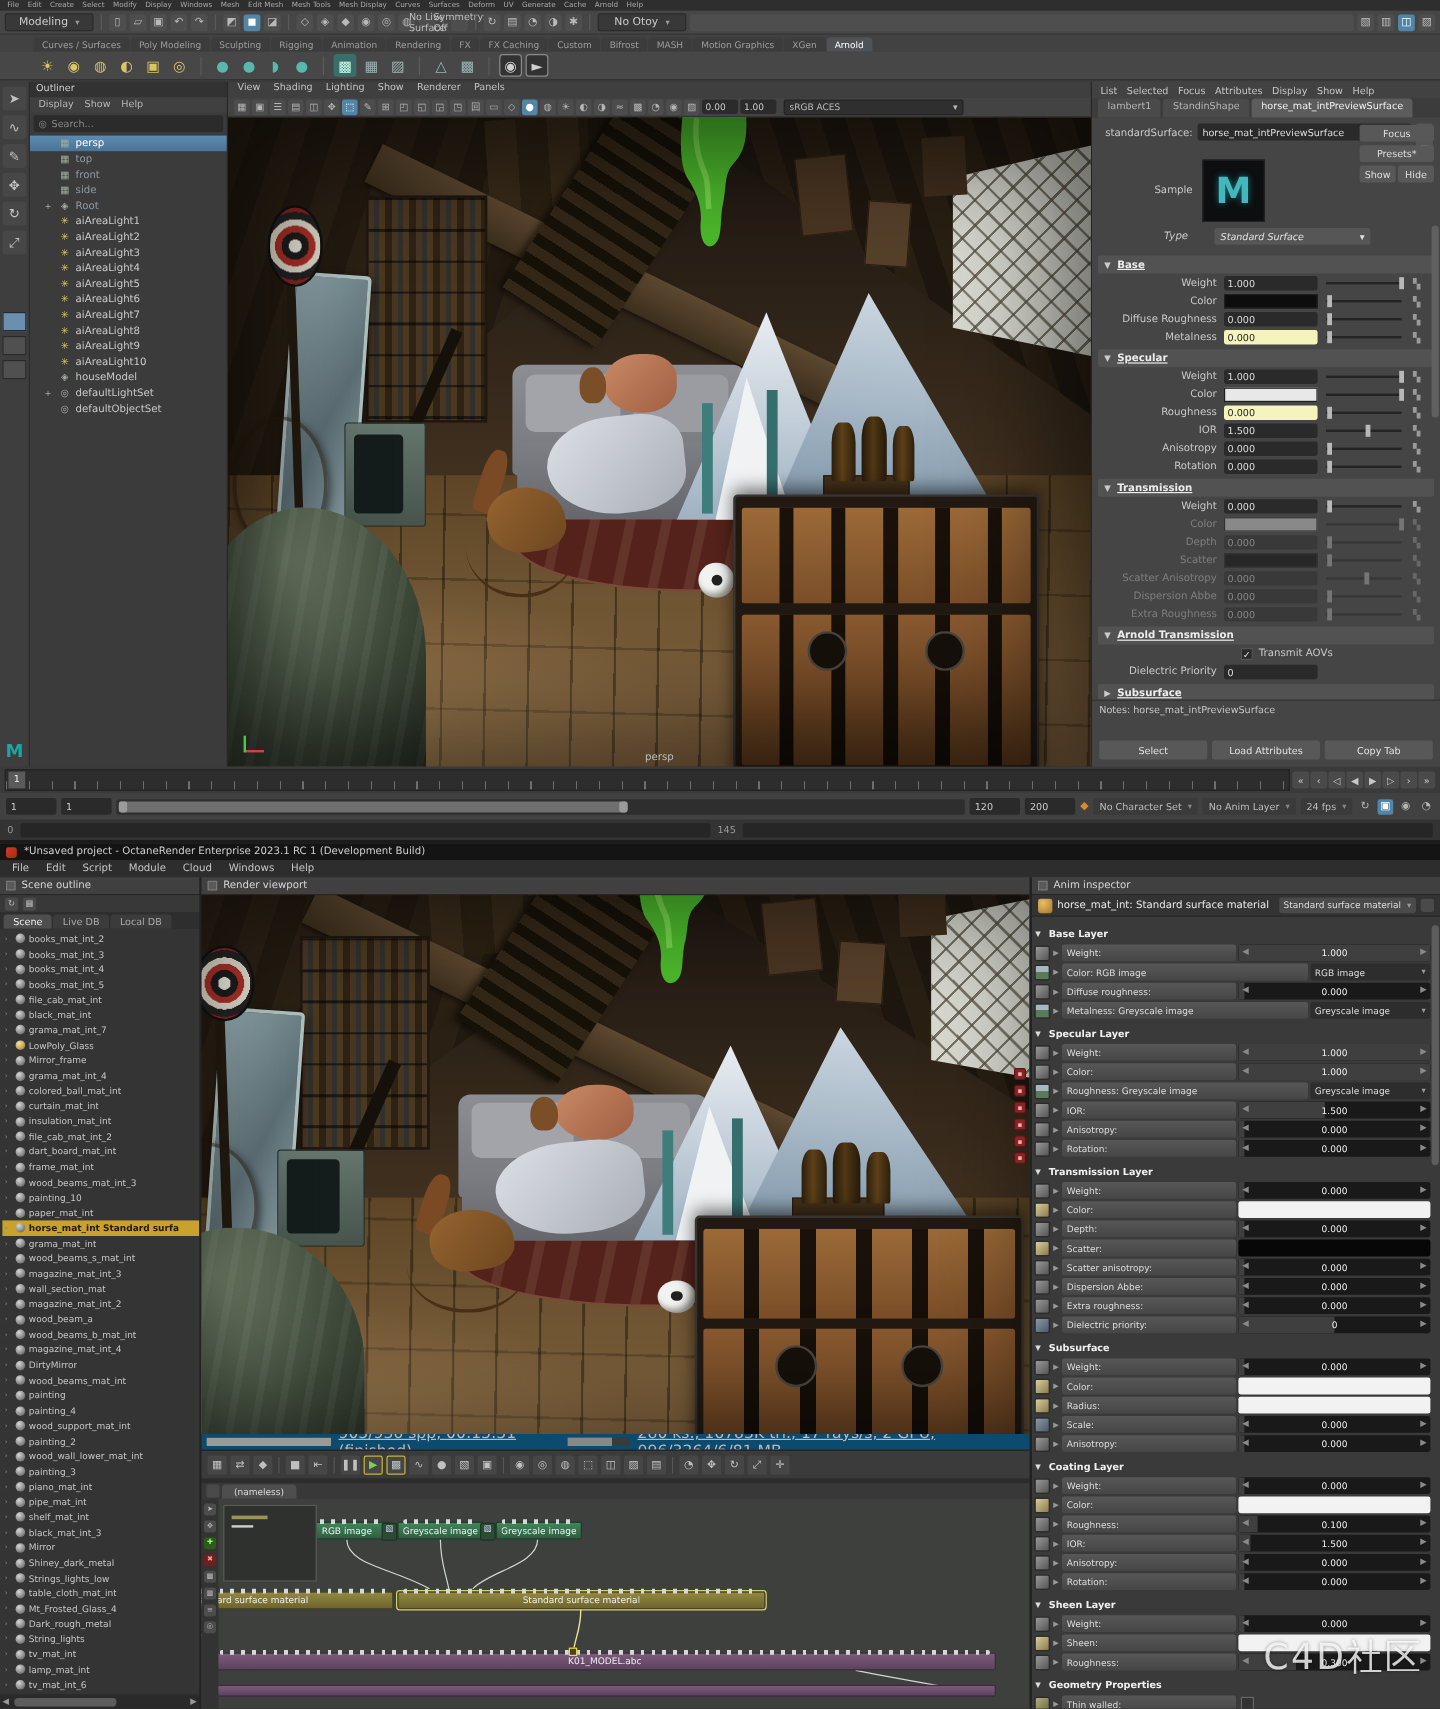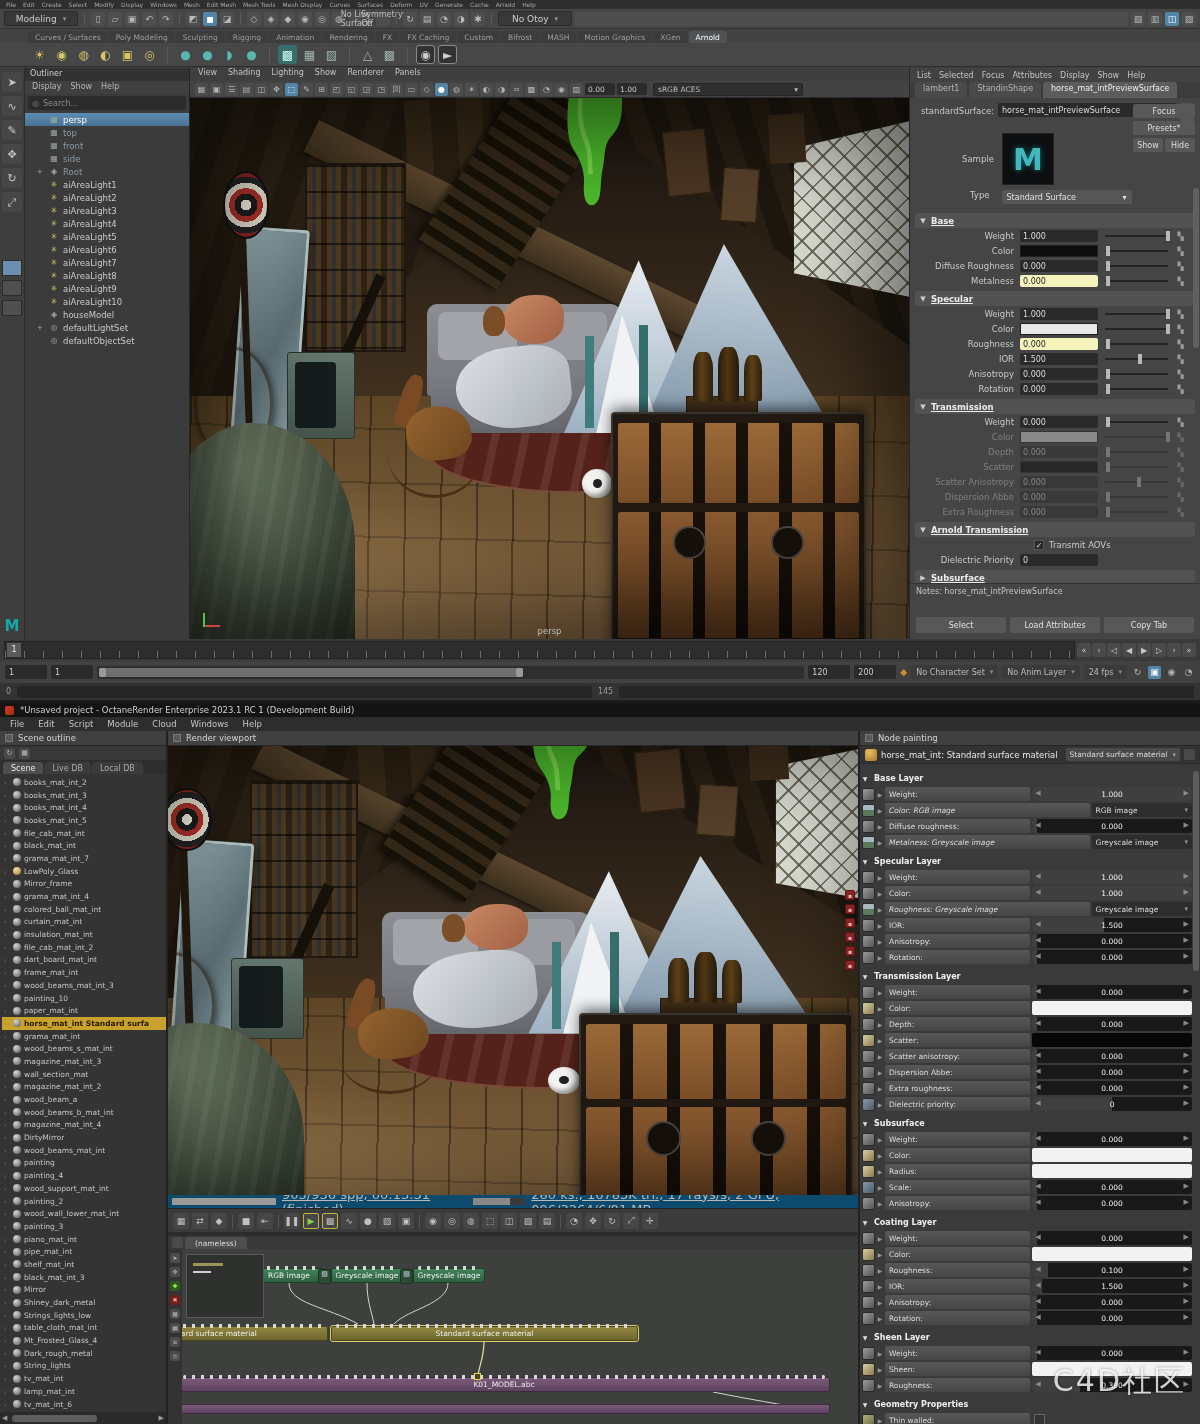--- a/index.html
+++ b/index.html
@@ -84,21 +84,21 @@
   .m-ae-headbtns{display:flex;flex-direction:column;gap:2px;}
   .m-ae-headbtns .b{width:14px;height:11px;background:#565656;border-radius:2px;color:#ccc;font-size:7px;display:flex;align-items:center;justify-content:center;}
   .m-ae-side{position:absolute;right:5px;top:36px;display:flex;flex-direction:column;gap:3px;width:62px;}
   .m-ae-side .btn{height:14px;background:#585858;border-radius:2px;color:#ddd;display:flex;align-items:center;justify-content:center;font-size:8px;}
   .m-ae-side .pair{display:flex;gap:2px;}
   .m-ae-side .pair .btn{flex:1;}
   .m-ae-sample{display:flex;align-items:center;gap:8px;padding:4px 0 2px 52px;}
   .m-ae-sample .lbl{color:#c9c9c9;}
   .m-ae-swatch{width:52px;height:52px;background:#0c0e10;border:1px solid #222;display:flex;align-items:center;justify-content:center;
                color:#43b7bd;font-weight:bold;font-size:30px;text-shadow:0 0 6px #1b6f74;}
-  .m-ae-type{display:flex;align-items:flex-start;gap:12px;padding:3px 0 4px 60px;}
+  .m-ae-type{display:flex;align-items:center;gap:22px;padding:3px 0 4px 60px;font-style:italic;}
   .m-ae-type .dd3{width:130px;height:14px;background:#565656;border-radius:2px;display:flex;align-items:center;justify-content:space-between;padding:0 5px;color:#e2e2e2;font-size:8px;}
   .m-ae-rows{flex:1;overflow:hidden;padding-top:2px;}
   .ae-row{display:flex;height:14px;align-items:center;margin:1px 14px 1px 6px;font-size:8.5px;color:#c9c9c9;}
   .ae-row .exp,.ae-row .chkwrap,.ae-row .fieldbox{display:none;}
   .ae-row .lab{flex:0 0 104px;text-align:right;padding-right:6px;}
   .ae-row .val{width:78px;height:12px;background:#2a2a2a;border-radius:2px;color:#ddd;padding:0 3px;display:none;align-items:center;font-size:8px;}
   .ae-row .sw{width:78px;height:12px;border:1px solid #1f1f1f;display:none;}
   .ae-row .track{flex:1;height:2px;background:#242424;margin:0 7px;position:relative;display:none;}
   .ae-row .track i{position:absolute;left:var(--fill,2%);top:-4px;width:4px;height:10px;background:#b8b8b8;}
   .ae-row .map{width:11px;color:#9a9a9a;font-size:8px;text-align:center;display:none;}
@@ -222,21 +222,21 @@
   .oi-slide .v{position:relative;z-index:1;}
   .oi-slide .la,.oi-slide .ra{position:absolute;top:2px;font-size:7px;color:#8a8a8a;z-index:1;}
   .oi-slide .la{left:3px;}.oi-slide .ra{right:3px;}
   .oi-bar{flex:1;border-radius:2px;display:none;}
   .oi-dd{flex:1;background:#2d2d2d;border-radius:2px;display:none;align-items:center;justify-content:space-between;padding:0 4px;color:#ddd;}
   .oi-dd:after{content:"▾";font-size:7px;color:#999;}
   .oi-chk{width:11px;height:11px;background:#333;border:1px solid #666;display:none;margin:1px 0 0 2px;}
   .oi-row.t-slider .oi-slide{display:flex;}
   .oi-row.t-white .oi-bar{display:block;background:#f2f2f2;}
   .oi-row.t-black .oi-bar{display:block;background:#070707;}
-  .oi-row.t-dropdown .oi-label{flex:0 0 62%;font-style:italic;}
+  .oi-row.t-dropdown .oi-label{flex:0 0 62%;}
   .oi-row.t-dropdown .oi-dd{display:flex;}
   .oi-row.t-check .oi-chk{display:block;}
   .oi-row.t-check .oi-ctl{justify-content:flex-start;}
   .oi-row.t-header{margin-top:5px;}
   .oi-row.t-header .oi-label{background:transparent;flex:1;font-weight:bold;color:#f0f0f0;font-size:8px;}
   .oi-row.t-header .oi-ex{color:#ddd;}
   .o-insp-scroll{position:absolute;right:1px;top:40px;width:6px;height:200px;background:#5d5d5d;border-radius:3px;z-index:5;}
 
   
   .scene-slot{position:absolute;inset:0;overflow:hidden;}
@@ -1468,21 +1468,21 @@
             <span class="ellip">K01_MODEL.abc</span>
         </div>
         <div class="ng-pin-hl" style="left:306px;top:124px;"></div>
         <div class="ng-node ng-purple" style="left:10px;top:155px;width:652px;height:10px;"></div>
       </div>
     </div>
 
     <div class="o-insp">
       <div class="o-hdr">
           <span class="sq"></span>
-          <span>Node painting</span>
+          <span>Anim inspector</span>
         </div>
       <div class="o-insp-title">
         <span class="mic"></span>
         <span class="ellip">horse_mat_int: Standard surface material</span>
         <span class="dd">
             <span>Standard surface material</span>
           </span>
         <span class="mini"></span>
       </div>
       <div class="o-insp-rows">

